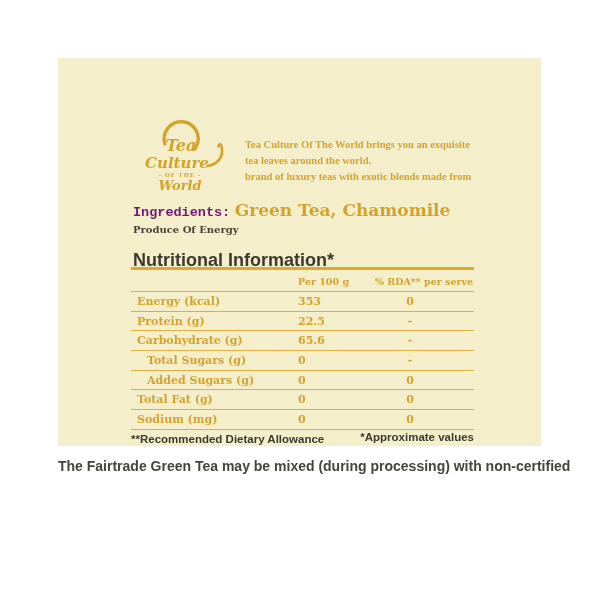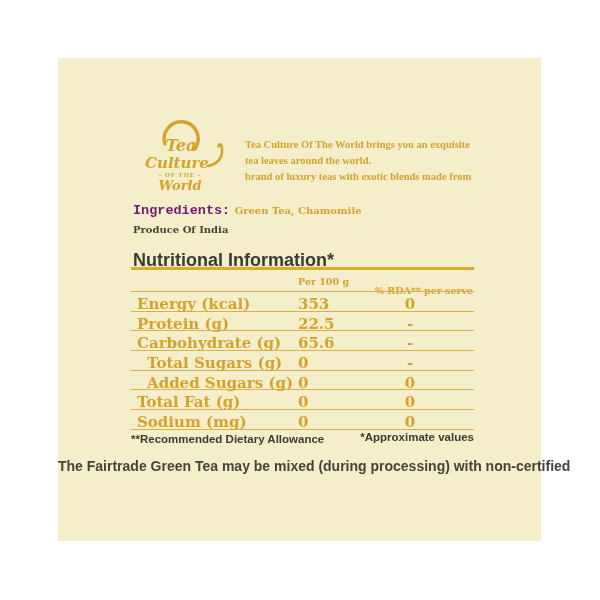--- a/index.html
+++ b/index.html
@@ -2,21 +2,21 @@
 <html><head>
 <meta charset="utf-8">
 <style>
   * { margin: 0; padding: 0; box-sizing: border-box; }
   html, body { width: 600px; height: 600px; background: #ffffff; overflow: hidden; }
   body { font-family: "Liberation Sans", sans-serif; position: relative; }
 
   .card {
     position: absolute;
     left: 58px; top: 58px;
-    width: 483px; height: 483px;
+    width: 483px; height: 388px;
     background: #f5eeca;
   }
 
   
   .logo {
     position: absolute;
     left: 76px; top: 60px;
     width: 98px; height: 76px;
   }
   .logo text {
@@ -44,21 +44,21 @@
   }
 
   
   .ingredients { position: absolute; left: 75px; top: 142px; white-space: nowrap; }
   .ingredients .ing-label {
     font-family: Liberation Mono, monospace;
     font-weight: bold; font-size: 13.5px; color: #701a75;
   }
   .ingredients .ing-value {
     font-family: "DejaVu Serif", serif;
-    font-weight: bold; font-size: 10px; color: #d2a42e;
+    font-weight: bold; font-size: 17px; color: #d2a42e;
   }
   .produce {
     position: absolute; left: 75px; top: 166px;
     font-family: "DejaVu Serif", serif;
     font-weight: bold; font-size: 10px; color: #474337;
   }
 
   
   .nutri-title {
     position: absolute; left: 75px; top: 192px;
@@ -76,31 +76,31 @@
     width: 343px; height: 2.5px; background: #dcab2e;
   }
 
   
   .col-headers {
     position: absolute; left: 73px; top: 215px; width: 343px; height: 17px;
     font-family: "DejaVu Serif", serif; font-weight: bold;
     font-size: 9.5px; color: #d2a42e;
   }
   .col-headers .col1 { position: absolute; left: 167px; top: 3px; }
-  .col-headers .col2 { position: absolute; left: 244px; top: 12px; text-align: right; }
+  .col-headers .col2 { position: absolute; left: 244px; top: 3px; text-align: right; }
 
   .nutri-table {
     position: absolute; left: 73px; top: 233px;
     width: 343px; border-top: 1px solid #dcb042;
   }
   .n-row {
     position: relative; height: 19.7px;
     border-bottom: 1px solid #dcb042;
     font-family: "DejaVu Serif", serif; font-weight: bold;
-    font-size: 15px; color: #d2a42e;
+    font-size: 11px; color: #d2a42e;
   }
   .n-row .n-label { position: absolute; left: 6px;  top: 3px; }
   .n-row.indent .n-label { left: 16px; }
   .n-row .n-v1    { position: absolute; left: 167px; top: 3px; }
   .n-row .n-v2    { position: absolute; left: 249px; top: 3px; width: 60px; text-align: center; }
 
   
   .footnotes {
     position: absolute; left: 73px; top: 375px; width: 343px;
     font-family: "Liberation Sans", sans-serif;
@@ -136,21 +136,21 @@
     <div>Tea Culture Of The World brings you an exquisite</div>
     <div>tea leaves around the world.</div>
     <div>brand of luxury teas with exotic blends made from</div>
   </div>
 
   <div class="ingredients">
     <span class="ing-label">Ingredients:</span>
     <span class="ing-value">Green Tea, Chamomile</span>
   </div>
 
-  <div class="produce">Produce Of India</div>
+  <div class="produce">Produce Of Energy</div>
 
   <div class="nutri-title">Nutritional Information*</div>
   <div class="rule-thick"></div>
 
   <div class="col-headers">
     <span class="col1">Per 100 g</span>
     <span class="col2">% RDA** per serve</span>
   </div>
 
   <div class="nutri-table">

